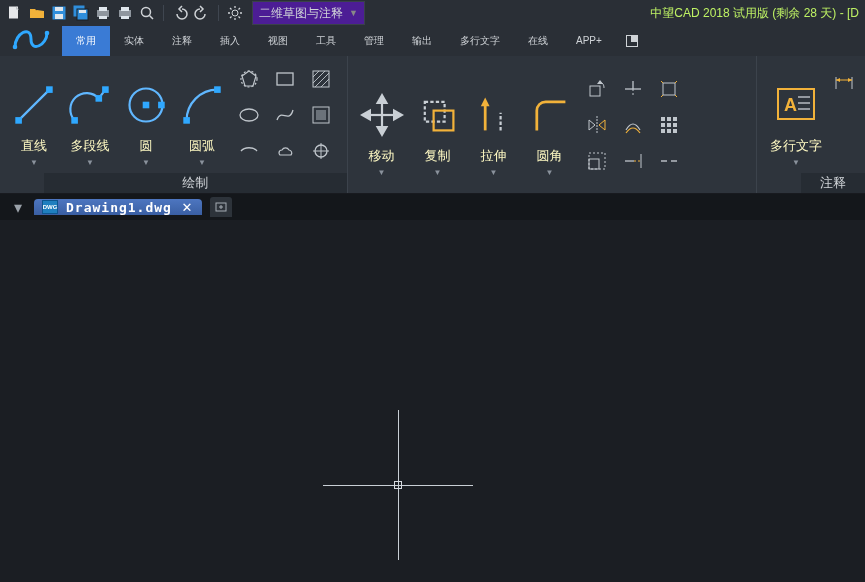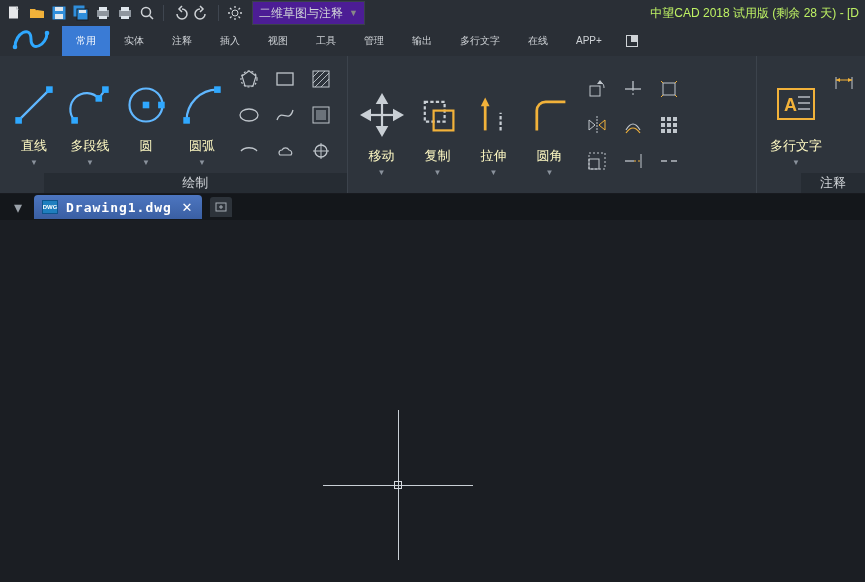--- a/index.html
+++ b/index.html
@@ -38,21 +38,21 @@
 .toolgrid{display:grid;grid-template-columns:repeat(3,30px);grid-auto-rows:30px;gap:6px 6px;margin-left:4px;}
 .toolcell{width:30px;height:30px;display:flex;align-items:center;justify-content:center;cursor:pointer;border-radius:2px;}
 .toolcell svg{width:22px;height:22px;}
 
 
 .modgrid{display:grid;grid-template-columns:repeat(3,30px);grid-auto-rows:30px;gap:6px 6px;margin-left:4px;}
 
 
 .tabbar{display:flex;align-items:center;height:26px;background:#14171b;padding-left:2px;}
 .tabbar .drop{width:20px;height:20px;display:flex;align-items:center;justify-content:center;color:#9aa1a9;cursor:pointer;margin:0 6px;}
-.filetab{display:flex;align-items:center;height:24px;background:linear-gradient(#4d76c0,#3a5fa3);border-radius:4px 4px 0 0;padding:0 8px;gap:8px;cursor:pointer;}
+.filetab{display:flex;align-items:center;height:16px;background:linear-gradient(#4d76c0,#3a5fa3);border-radius:4px 4px 0 0;padding:0 8px;gap:8px;cursor:pointer;}
 .filetab .ficon{width:16px;height:14px;background:#1f7fbf;border:1px solid #0d568f;display:flex;align-items:center;justify-content:center;font-size:6px;color:#fff;font-weight:700;}
 .filetab .fname{font-family:"SimSun",monospace;letter-spacing:1px;font-size:13px;color:#fff;font-weight:700;}
 .filetab .fclose{width:14px;height:14px;display:flex;align-items:center;justify-content:center;color:#fff;font-size:13px;}
 .newtab{width:22px;height:20px;margin-left:8px;background:#2d333a;border-radius:3px 3px 0 0;display:flex;align-items:center;justify-content:center;color:#a6adb4;font-size:13px;cursor:pointer;}
 
 
 .canvas{position:relative;height:392px;background:#1b1e23;} 
 
 
 .pickbox{position:absolute;width:8px;height:8px;border:1px solid #d6dadf;}

